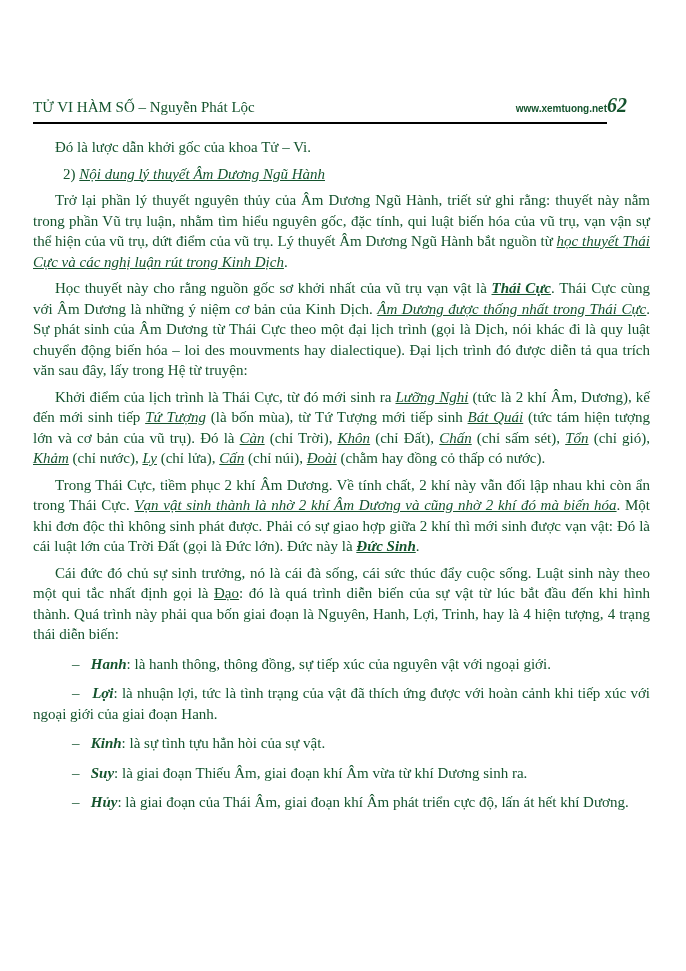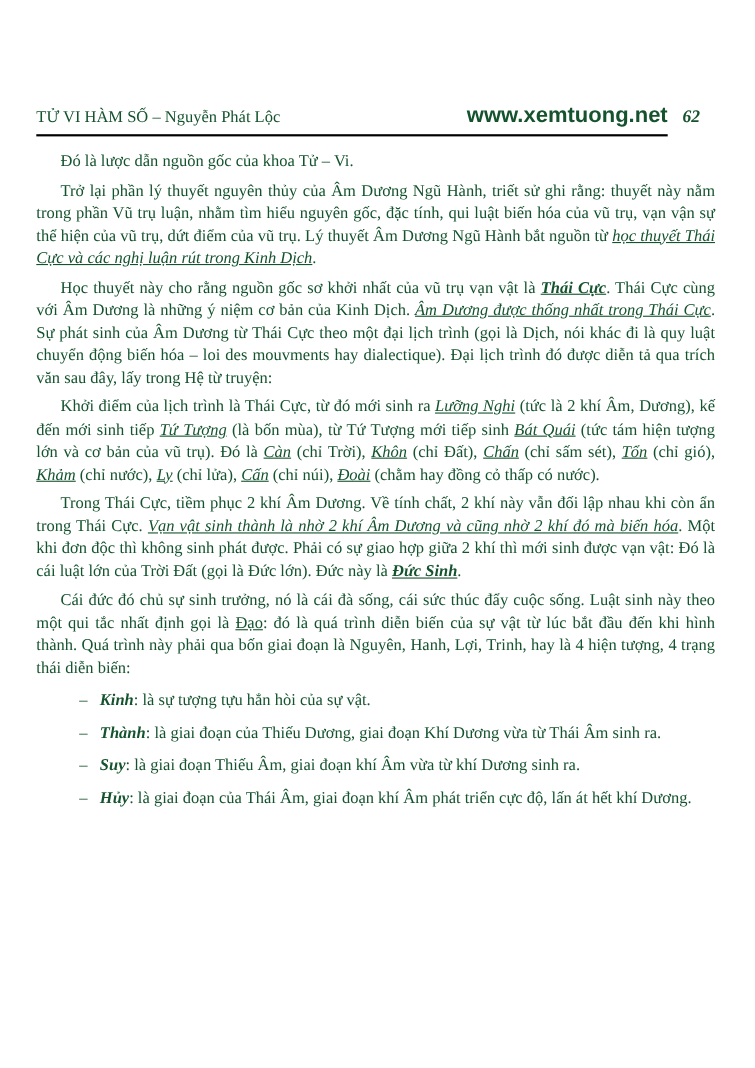--- a/index.html
+++ b/index.html
@@ -27,29 +27,29 @@
     justify-content: space-between;
     align-items: baseline;
   }
   .book-title {
     font-size: 15px;
     white-space: nowrap;
   }
   .website {
     font-family: "Liberation Sans", "DejaVu Sans", sans-serif;
     font-weight: bold;
-    font-size: 20px;
+    font-size: 10px;
     white-space: nowrap;
   }
   .page-number {
     flex: 1;
-    text-align: center;
+    text-align: left;
     font-weight: bold;
     font-style: italic;
-    font-size: 16px;
+    font-size: 20px;
   }
   .header-rule {
     width: 574px;
     border: 0;
     border-top: 2px solid #000000;
     margin: 5px 0 0 0;
   }
   .doc-body {
     margin-top: 13px;
     text-align: justify;
@@ -69,24 +69,26 @@
 <div class="page">
   <header class="page-header">
     <div class="header-left">
       <span class="book-title">TỬ VI HÀM SỐ – Nguyễn Phát Lộc</span>
       <span class="website">www.xemtuong.net</span>
     </div>
     <span class="page-number">62</span>
   </header>
   <hr class="header-rule">
   <main class="doc-body">
-      <p class="paragraph"><span>Đó là lược dẫn nguồn gốc của khoa Tử – Vi.</span></p>
+      <p class="paragraph"><span>Đó là lược dẫn khởi gốc của khoa Tử – Vi.</span></p>
+      <p class="heading"><span>2) </span><span class="r-i r-u">Nội dung lý thuyết Âm Dương Ngũ Hành</span></p>
       <p class="paragraph"><span>Trở lại phần lý thuyết nguyên thủy của Âm Dương Ngũ Hành, triết sử ghi rằng: thuyết này nằm trong phần Vũ trụ luận, nhằm tìm hiểu nguyên gốc, đặc tính, qui luật biến hóa của vũ trụ, vạn vận sự thể hiện của vũ trụ, dứt điểm của vũ trụ. Lý thuyết Âm Dương Ngũ Hành bắt nguồn từ </span><span class="r-i r-u">học thuyết Thái Cực và các nghị luận rút trong Kinh Dịch</span><span>.</span></p>
       <p class="paragraph"><span>Học thuyết này cho rằng nguồn gốc sơ khởi nhất của vũ trụ vạn vật là </span><span class="r-b r-u">Thái Cực</span><span>. Thái Cực cùng với Âm Dương là những ý niệm cơ bản của Kinh Dịch. </span><span class="r-i r-u">Âm Dương được thống nhất trong Thái Cực</span><span>. Sự phát sinh của Âm Dương từ Thái Cực theo một đại lịch trình (gọi là Dịch, nói khác đi là quy luật chuyển động biến hóa – loi des mouvments hay dialectique). Đại lịch trình đó được diễn tả qua trích văn sau đây, lấy trong Hệ từ truyện:</span></p>
       <p class="paragraph"><span>Khởi điểm của lịch trình là Thái Cực, từ đó mới sinh ra </span><span class="r-i r-u">Lưỡng Nghi</span><span> (tức là 2 khí Âm, Dương), kế đến mới sinh tiếp </span><span class="r-i r-u">Tứ Tượng</span><span> (là bốn mùa), từ Tứ Tượng mới tiếp sinh </span><span class="r-i r-u">Bát Quái</span><span> (tức tám hiện tượng lớn và cơ bản của vũ trụ). Đó là </span><span class="r-i r-u">Càn</span><span> (chỉ Trời), </span><span class="r-i r-u">Khôn</span><span> (chỉ Đất), </span><span class="r-i r-u">Chấn</span><span> (chỉ sấm sét), </span><span class="r-i r-u">Tổn</span><span> (chỉ gió), </span><span class="r-i r-u">Khảm</span><span> (chỉ nước), </span><span class="r-i r-u">Ly</span><span> (chỉ lửa), </span><span class="r-i r-u">Cấn</span><span> (chỉ núi), </span><span class="r-i r-u">Đoài</span><span> (chằm hay đồng cỏ thấp có nước).</span></p>
       <p class="paragraph"><span>Trong Thái Cực, tiềm phục 2 khí Âm Dương. Về tính chất, 2 khí này vẫn đối lập nhau khi còn ẩn trong Thái Cực. </span><span class="r-i r-u">Vạn vật sinh thành là nhờ 2 khí Âm Dương và cũng nhờ 2 khí đó mà biến hóa</span><span>. Một khi đơn độc thì không sinh phát được. Phải có sự giao hợp giữa 2 khí thì mới sinh được vạn vật: Đó là cái luật lớn của Trời Đất (gọi là Đức lớn). Đức này là </span><span class="r-b r-i r-u">Đức Sinh</span><span>.</span></p>
       <p class="paragraph"><span>Cái đức đó chủ sự sinh trưởng, nó là cái đà sống, cái sức thúc đẩy cuộc sống. Luật sinh này theo một qui tắc nhất định gọi là </span><span class="r-u">Đạo</span><span>: đó là quá trình diễn biến của sự vật từ lúc bắt đầu đến khi hình thành. Quá trình này phải qua bốn giai đoạn là Nguyên, Hanh, Lợi, Trinh, hay là 4 hiện tượng, 4 trạng thái diễn biến:</span></p>
-      <p class="bullet"><span>–&nbsp;&nbsp;&nbsp;</span><span class="r-b">Kinh</span><span>: là sự tượng tựu hẳn hòi của sự vật.</span></p>
-      <p class="bullet"><span>–&nbsp;&nbsp;&nbsp;</span><span class="r-b">Thành</span><span>: là giai đoạn của Thiếu Dương, giai đoạn Khí Dương vừa từ Thái Âm sinh ra.</span></p>
+      <p class="bullet"><span>–&nbsp;&nbsp;&nbsp;</span><span class="r-b">Hanh</span><span>: là hanh thông, thông đồng, sự tiếp xúc của nguyên vật với ngoại giới.</span></p>
+      <p class="bullet"><span>–&nbsp;&nbsp;&nbsp;</span><span class="r-b">Lợi</span><span>: là nhuận lợi, tức là tình trạng của vật đã thích ứng được với hoàn cảnh khi tiếp xúc với ngoại giới của giai đoạn Hanh.</span></p>
+      <p class="bullet"><span>–&nbsp;&nbsp;&nbsp;</span><span class="r-b">Kinh</span><span>: là sự tình tựu hẳn hòi của sự vật.</span></p>
       <p class="bullet"><span>–&nbsp;&nbsp;&nbsp;</span><span class="r-b">Suy</span><span>: là giai đoạn Thiếu Âm, giai đoạn khí Âm vừa từ khí Dương sinh ra.</span></p>
       <p class="bullet"><span>–&nbsp;&nbsp;&nbsp;</span><span class="r-b">Hủy</span><span>: là giai đoạn của Thái Âm, giai đoạn khí Âm phát triển cực độ, lấn át hết khí Dương.</span></p>
     </main>
 </div>
 
 </body></html>

